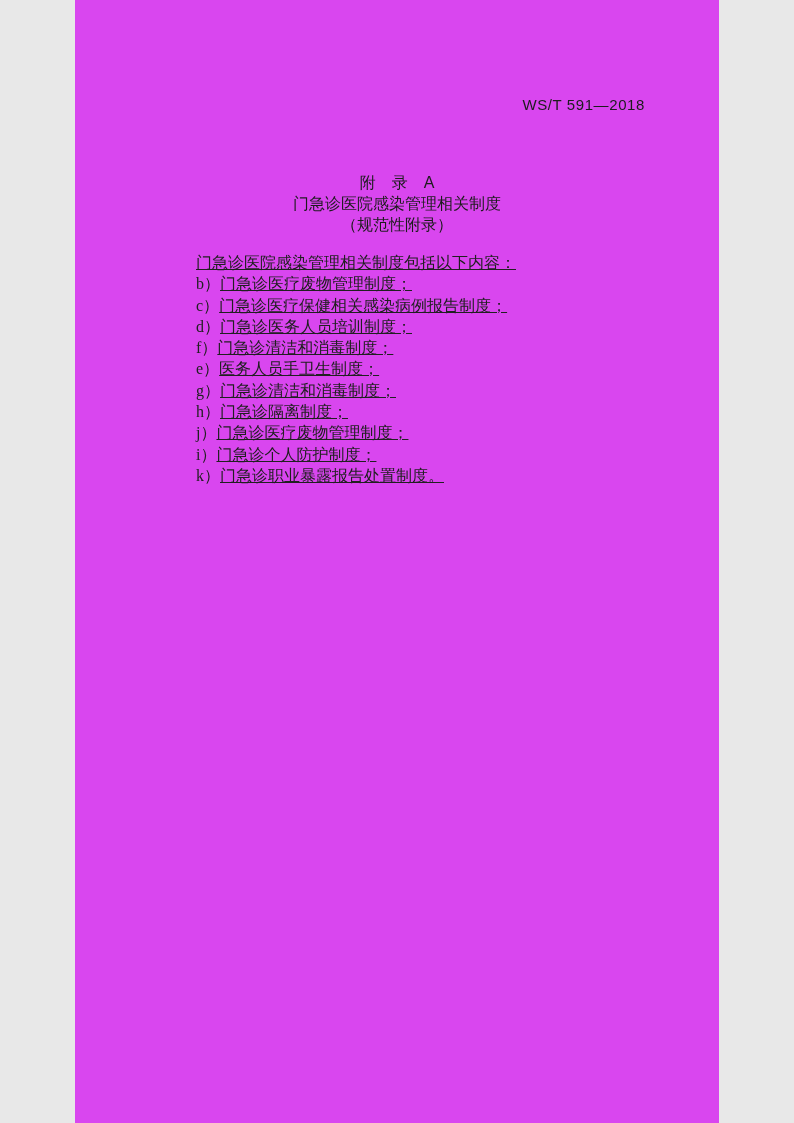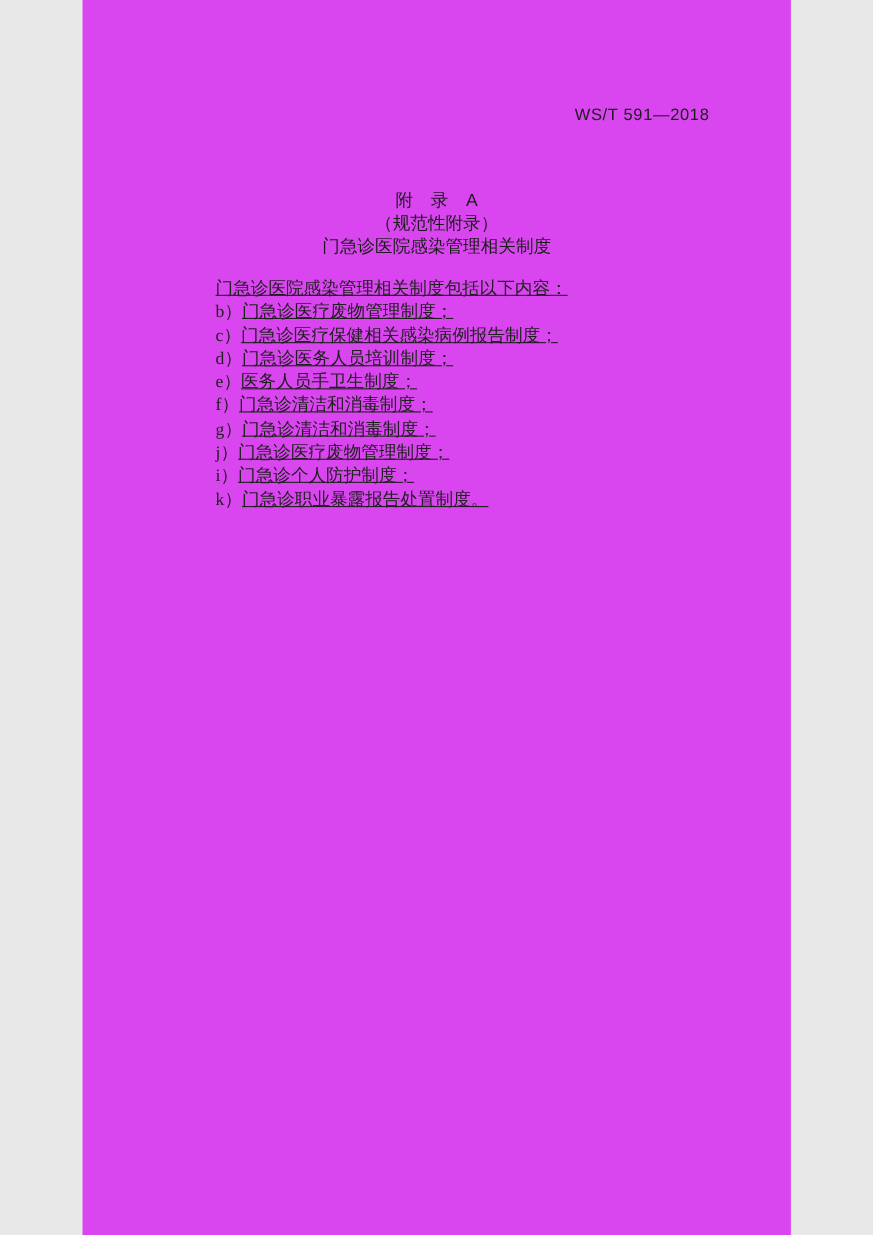--- a/index.html
+++ b/index.html
@@ -59,33 +59,34 @@
 </style>
 </head>
 <body>
 
 <div class="page">
 
   <div class="doc-header">WS/T 591—2018</div>
 
   <div class="title-block">
     <div>附　录　A</div>
+    <div>门急诊医院感染管理相关制度</div>
     <div>（规范性附录）</div>
-    <div>门急诊医院感染管理相关制度</div>
   </div>
 
   <div class="body-block">
     <div class="intro-line">门急诊医院感染管理相关制度包括以下内容：</div>
 
     <div class="list-item"><span class="marker">b）</span><span>门急诊医疗废物管理制度；</span></div>
     <div class="list-item"><span class="marker">c）</span><span>门急诊医疗保健相关感染病例报告制度；</span></div>
     <div class="list-item"><span class="marker">d）</span><span>门急诊医务人员培训制度；</span></div>
+    <div class="list-item"><span class="marker">f）</span><span>门急诊清洁和消毒制度；</span></div>
     <div class="list-item"><span class="marker">e）</span><span>医务人员手卫生制度；</span></div>
-    <div class="list-item"><span class="marker">f）</span><span>门急诊清洁和消毒制度；</span></div>
     <div class="list-item"><span class="marker">g）</span><span>门急诊清洁和消毒制度；</span></div>
+    <div class="list-item"><span class="marker">h）</span><span>门急诊隔离制度；</span></div>
     <div class="list-item"><span class="marker">j）</span><span>门急诊医疗废物管理制度；</span></div>
     <div class="list-item"><span class="marker">i）</span><span>门急诊个人防护制度；</span></div>
     <div class="list-item"><span class="marker">k）</span><span>门急诊职业暴露报告处置制度。</span></div>
   </div>
 
   <div class="page-number">8</div>
 
 </div>
 
 </body></html>

